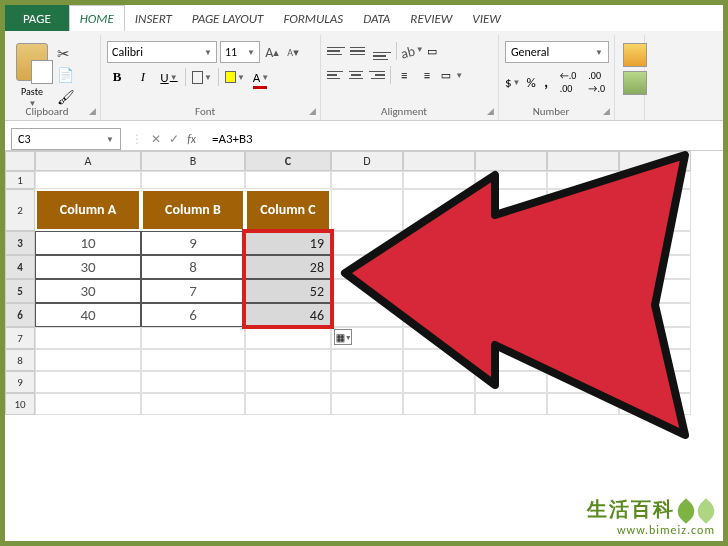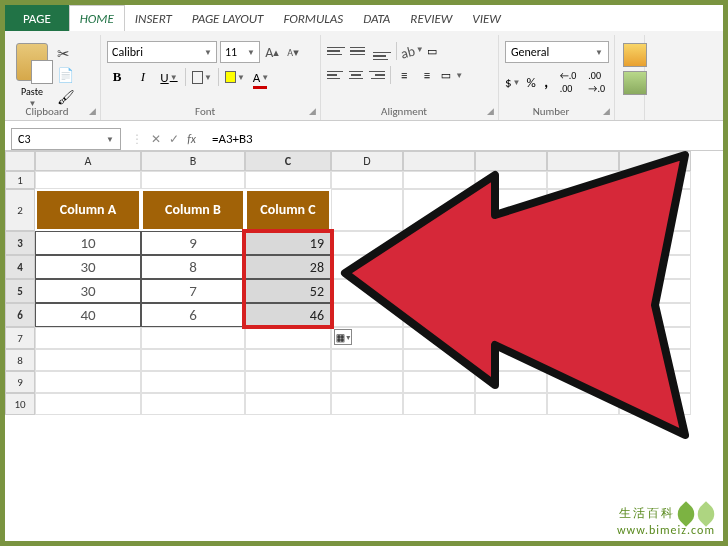--- a/index.html
+++ b/index.html
@@ -103,21 +103,21 @@
   .red-box { position: absolute; border: 4px solid #d62020; pointer-events: none; }
   
   
   .arrow { position: absolute; pointer-events: none; }
   
   
   .autofill { position: absolute; width: 18px; height: 16px; border: 1px solid #888; background: #fff; font-size: 10px; display: flex; align-items: center; justify-content: center; }
   
   
   .watermark { position: absolute; right: 8px; bottom: 4px; text-align: right; }
-  .wm1 { font-size: 12px; color: #5a8a1f; font-weight: normal; letter-spacing: 2px; text-shadow: 1px 1px 0 #fff; }
+  .wm1 { font-size: 20px; color: #5a8a1f; font-weight: bold; letter-spacing: 2px; text-shadow: 1px 1px 0 #fff; }
   .wm2 { font-size: 12px; color: #5a8a1f; letter-spacing: 1px; }
   .leaf { display: inline-block; width: 18px; height: 18px; background: #7cb342; border-radius: 0 60% 0 60%; transform: rotate(45deg); margin-left: 2px; vertical-align: middle; }
 </style>
 </head>
 <body>
 
 <div class="tabs">
   <div class="tab-file">PAGE</div>
   <div class="tab active">HOME</div>
   <div class="tab">INSERT</div>

